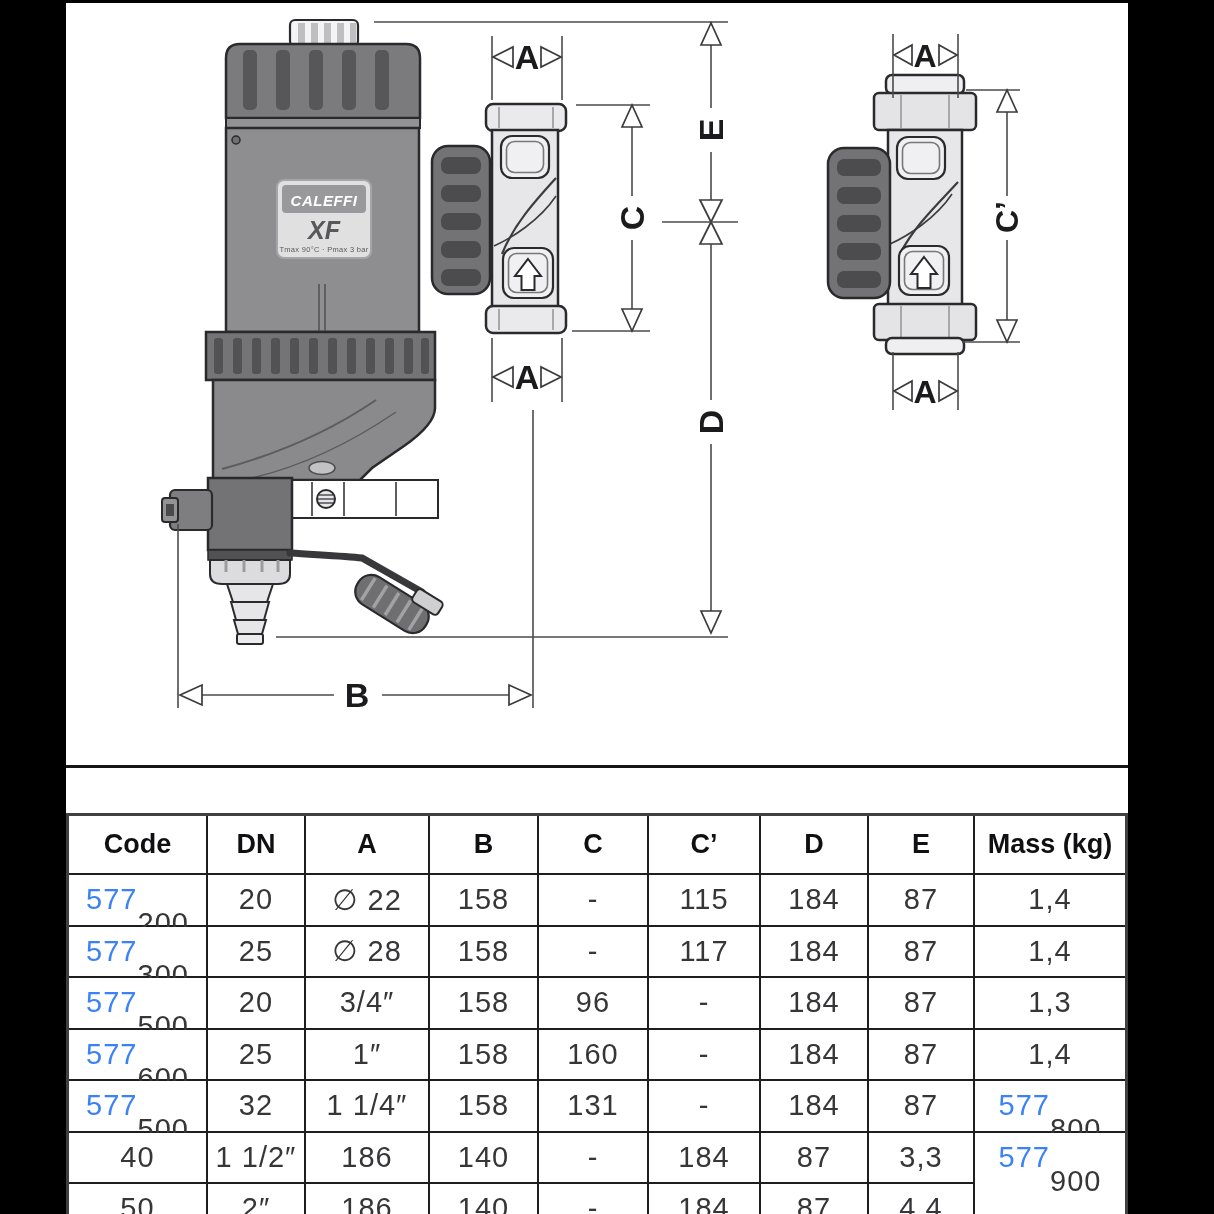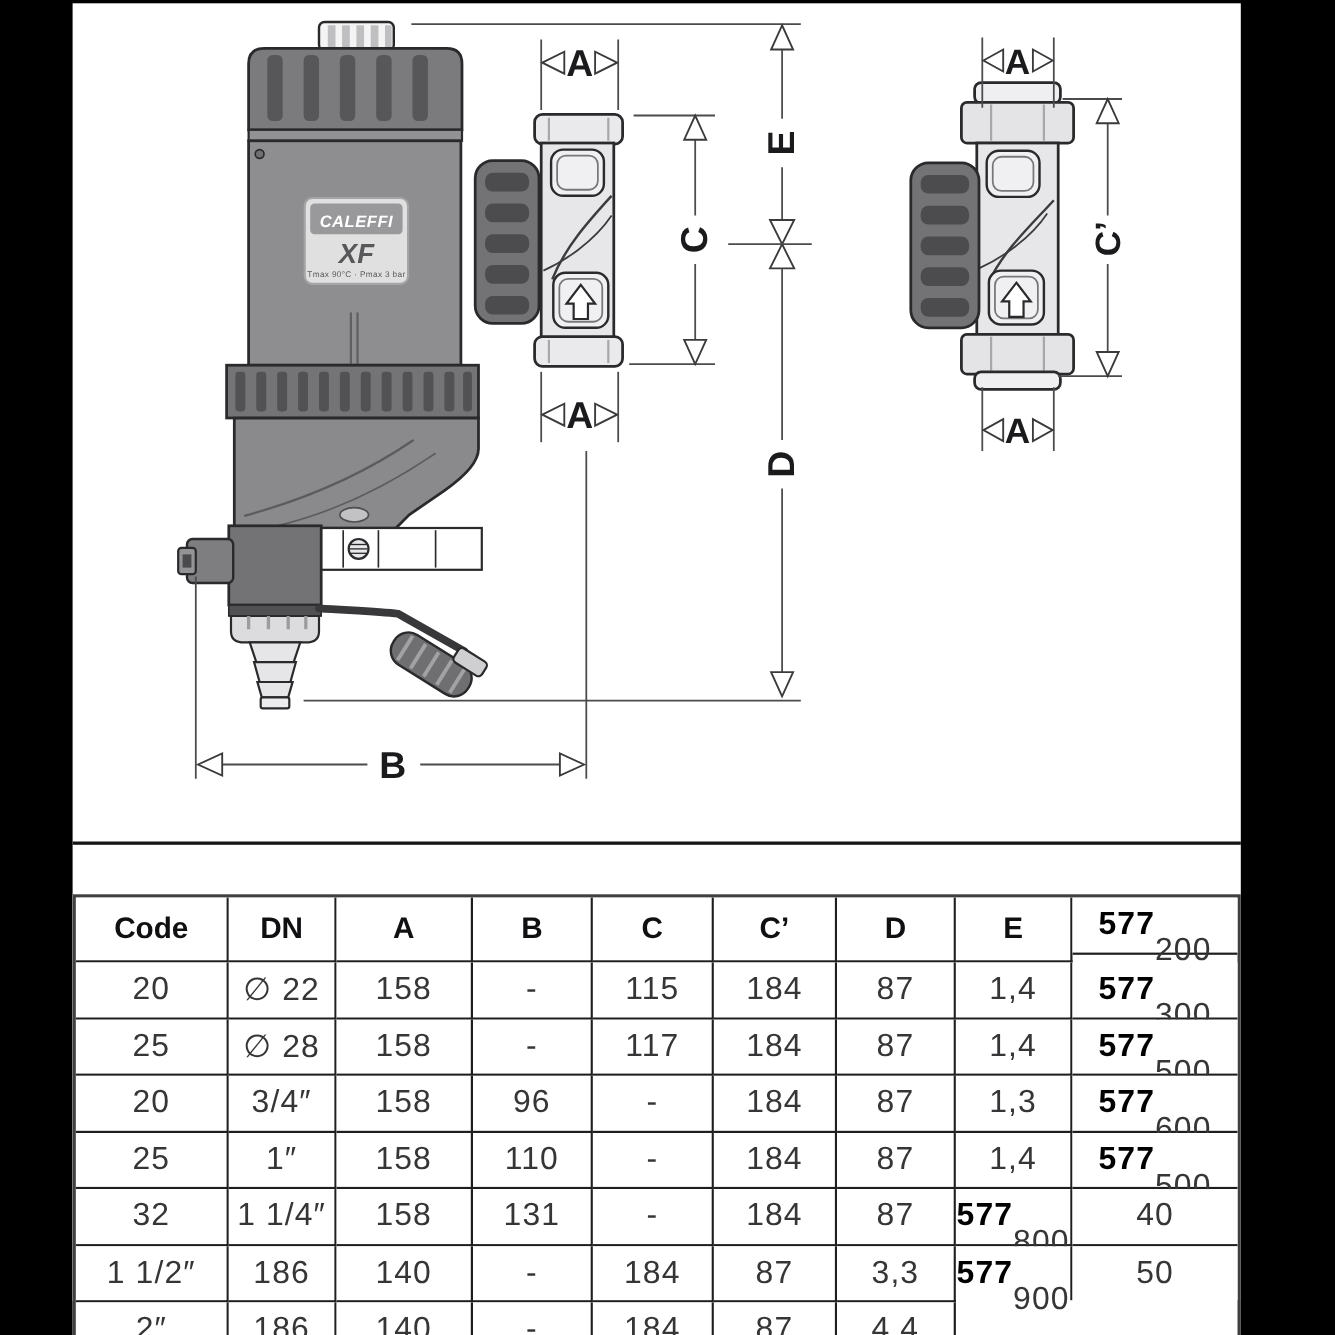--- a/index.html
+++ b/index.html
@@ -17,21 +17,21 @@
   
   .spec-table{position:absolute;left:0;top:810px;width:1062px;background:#fff;
       border:3px solid #404040;box-sizing:border-box;display:grid;
       grid-template-columns:139px 98px 124px 109px 110px 112px 108px 106px 150px;}
   .tc{display:flex;align-items:center;justify-content:center;
       border-right:2.5px solid #1e1e1e;border-bottom:2.5px solid #1e1e1e;
       height:49.5px;font-size:29px;color:#363638;letter-spacing:1px;background:#fff;}
   .th{height:57px;font-weight:bold;font-size:27px;color:#101012;letter-spacing:0;}
   .tc:nth-child(9n){border-right:none;}
   .lr{border-bottom:none;}
-  .code .pre{font-weight:bold;color:#000000;}
+  .code .pre{font-weight:normal;color:#3b82f6;}
   .code .suf{font-weight:normal;color:#363638;margin-top:48px;}
 </style>
 </head>
 <body>
 
 <div class="canvas">
   <div class="content">
 
     <svg width="1062" height="760" viewBox="66 3 1062 760">
 
@@ -280,20 +280,21 @@
     <div class="spec-table">
 
       <div class="tc th">Code</div>
       <div class="tc th">DN</div>
       <div class="tc th">A</div>
       <div class="tc th">B</div>
       <div class="tc th">C</div>
       <div class="tc th">C’</div>
       <div class="tc th">D</div>
       <div class="tc th">E</div>
+      <div class="tc th">Mass (kg)</div>
 
       <div class="tc code">
           <span class="pre">577</span>
           <span class="suf">200</span>
         </div>
       <div class="tc">20</div>
       <div class="tc">∅ 22</div>
       <div class="tc">158</div>
       <div class="tc">-</div>
       <div class="tc">115</div>
@@ -327,21 +328,21 @@
       <div class="tc">87</div>
       <div class="tc">1,3</div>
 
       <div class="tc code">
           <span class="pre">577</span>
           <span class="suf">600</span>
         </div>
       <div class="tc">25</div>
       <div class="tc">1″</div>
       <div class="tc">158</div>
-      <div class="tc">110</div>
+      <div class="tc">160</div>
       <div class="tc">-</div>
       <div class="tc">184</div>
       <div class="tc">87</div>
       <div class="tc">1,4</div>
 
       <div class="tc code">
           <span class="pre">577</span>
           <span class="suf">500</span>
         </div>
       <div class="tc">32</div>

